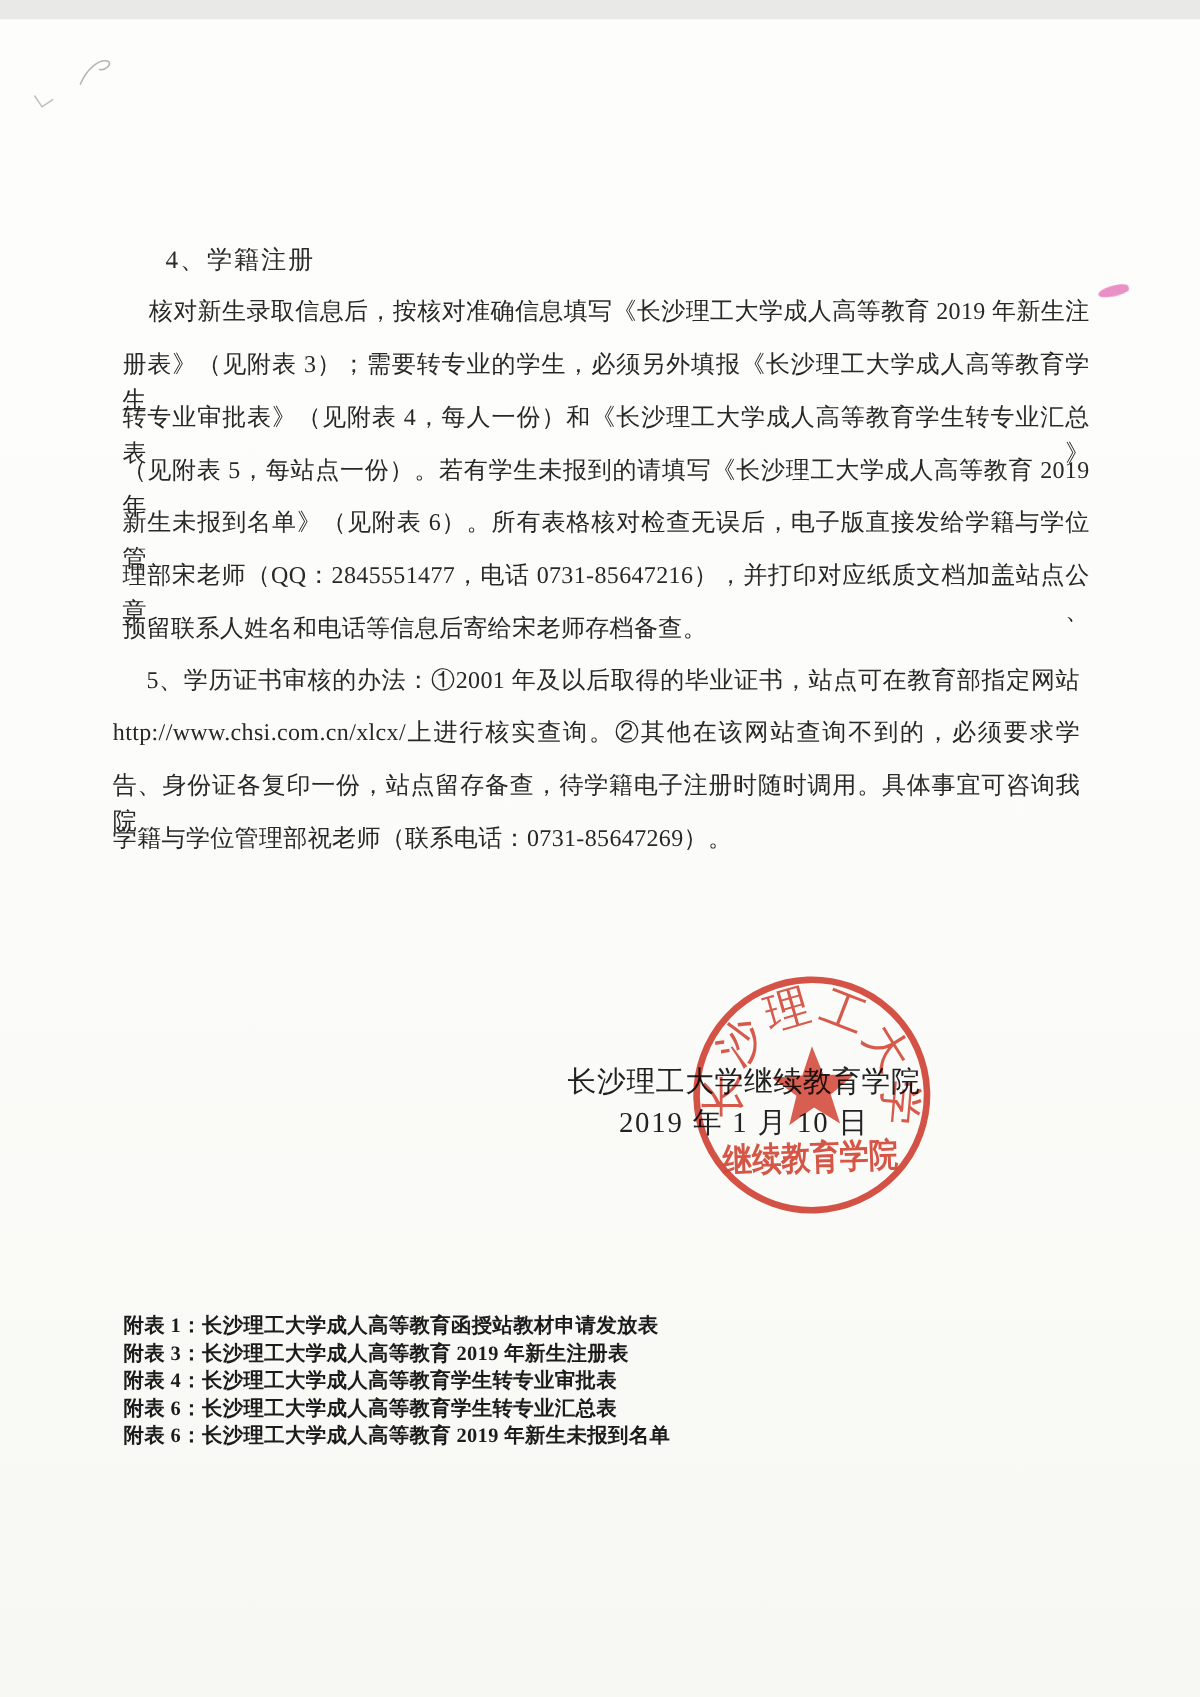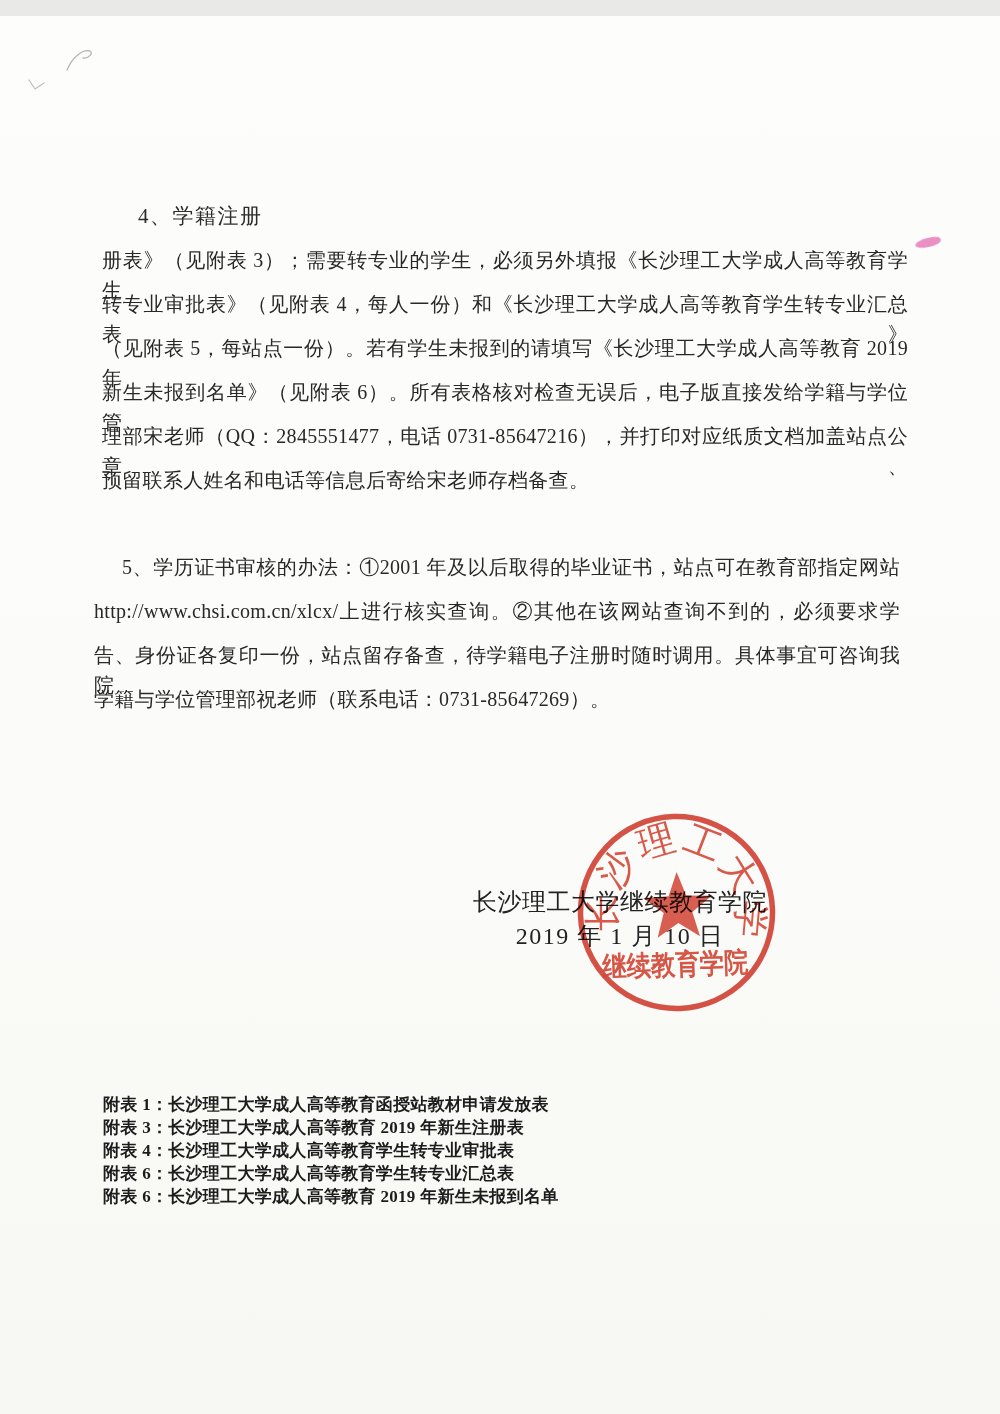--- a/index.html
+++ b/index.html
@@ -67,20 +67,21 @@
   <svg class="pencil" viewBox="0 0 100 80">
     <path d="M49,40 C54,28 64,19 72,21 C76,23 70,29 65,28" fill="none" stroke="#9b9b9f" stroke-width="1.3" stroke-linecap="round" opacity="0.75"></path>
     <path d="M11,50 l6,9 l9,-6" fill="none" stroke="#a3a3a7" stroke-width="1.2" stroke-linecap="round" opacity="0.7"></path>
   </svg>
 
   <div class="pink-mark"></div>
 
   <div class="heading">4、学籍注册</div>
 
   <div class="para p1">
+    <div class="line jl ind1">核对新生录取信息后，按核对准确信息填写《长沙理工大学成人高等教育 2019 年新生注</div>
     <div class="line jl">册表》（见附表 3）；需要转专业的学生，必须另外填报《长沙理工大学成人高等教育学生</div>
     <div class="line jl">转专业审批表》（见附表 4，每人一份）和《长沙理工大学成人高等教育学生转专业汇总表》</div>
     <div class="line jl">（见附表 5，每站点一份）。若有学生未报到的请填写《长沙理工大学成人高等教育 2019 年</div>
     <div class="line jl">新生未报到名单》（见附表 6）。所有表格核对检查无误后，电子版直接发给学籍与学位管</div>
     <div class="line jl">理部宋老师（QQ：2845551477，电话 0731-85647216），并打印对应纸质文档加盖站点公章、</div>
     <div class="line">预留联系人姓名和电话等信息后寄给宋老师存档备查。</div>
   </div>
 
   <div class="para p2">
     <div class="line jl ind2">5、学历证书审核的办法：①2001 年及以后取得的毕业证书，站点可在教育部指定网站</div>

